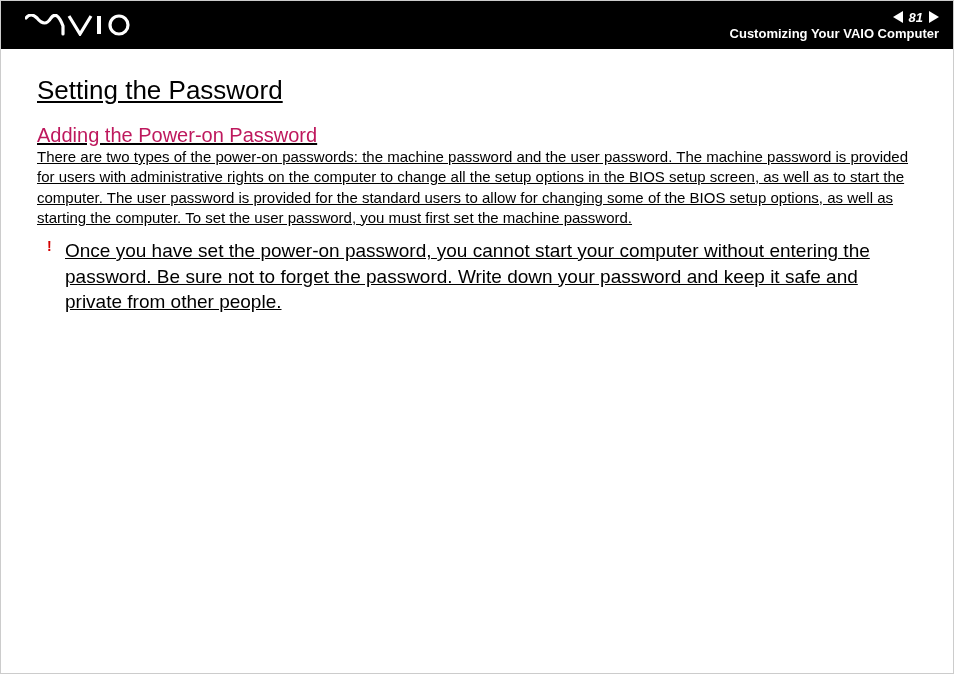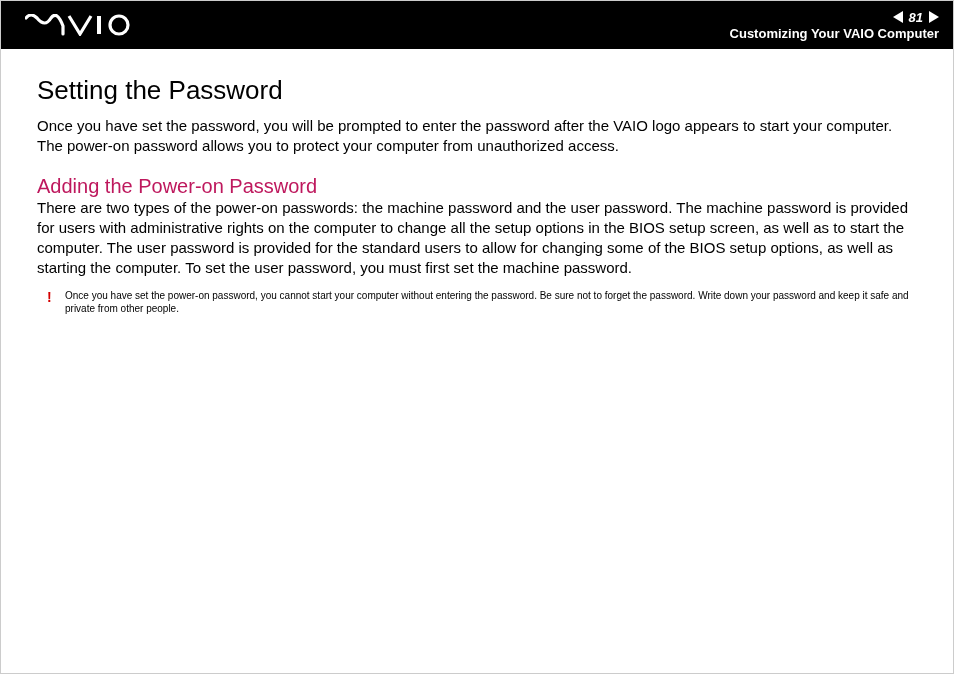--- a/index.html
+++ b/index.html
@@ -45,20 +45,21 @@
     font-size: 13px;
     font-style: italic;
     font-weight: bold;
   }
   .breadcrumb {
     font-size: 13px;
     font-weight: bold;
   }
   .content {
     padding: 26px 36px 0 36px;
+    text-decoration: underline;
   }
   h1 {
     font-size: 26px;
     font-weight: 400;
     margin-bottom: 10px;
   }
   .body-p {
     font-size: 15px;
     line-height: 1.35;
     margin-bottom: 10px;
@@ -76,21 +77,21 @@
   }
   .note-bang {
     position: absolute;
     left: 10px;
     top: 0;
     color: #d40000;
     font-weight: bold;
     font-size: 14px;
   }
   .note-p {
-    font-size: 10px;
+    font-size: 19px;
     line-height: 1.35;
     margin-bottom: 14px;
   }
 </style>
 </head>
 <body>
 
 <div class="topbar">
   <div class="logo">
     <svg width="110" height="22" viewBox="0 0 110 22">
@@ -105,21 +106,20 @@
       <div class="tri tri-left"></div>
       <span class="page-num">81</span>
       <div class="tri tri-right"></div>
     </div>
     <div class="breadcrumb">Customizing Your VAIO Computer</div>
   </div>
 </div>
 
 <div class="content">
   <h1>Setting the Password</h1>
-  <p class="body-p">Once you have set the password, you will be prompted to enter the password after the VAIO logo appears to start your computer. The power-on password allows you to protect your computer from unauthorized access.</p>
 
   <h2>Adding the Power-on Password</h2>
   <p class="body-p">There are two types of the power-on passwords: the machine password and the user password. The machine password is provided for users with administrative rights on the computer to change all the setup options in the BIOS setup screen, as well as to start the computer. The user password is provided for the standard users to allow for changing some of the BIOS setup options, as well as starting the computer. To set the user password, you must first set the machine password.</p>
 
   <div class="note-block">
     <span class="note-bang">!</span>
     <p class="note-p">Once you have set the power-on password, you cannot start your computer without entering the password. Be sure not to forget the password. Write down your password and keep it safe and private from other people.</p>
   </div>
 </div>
 

